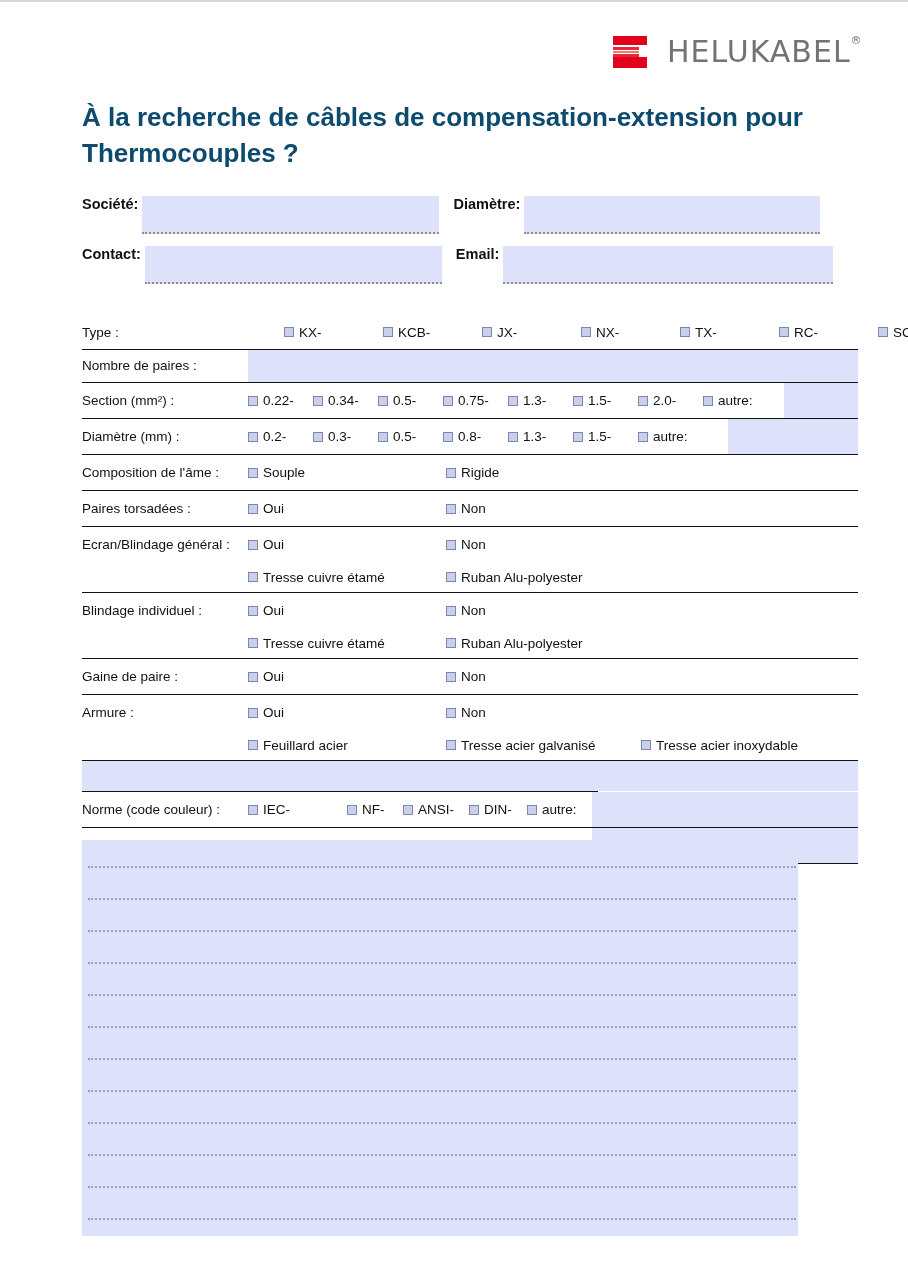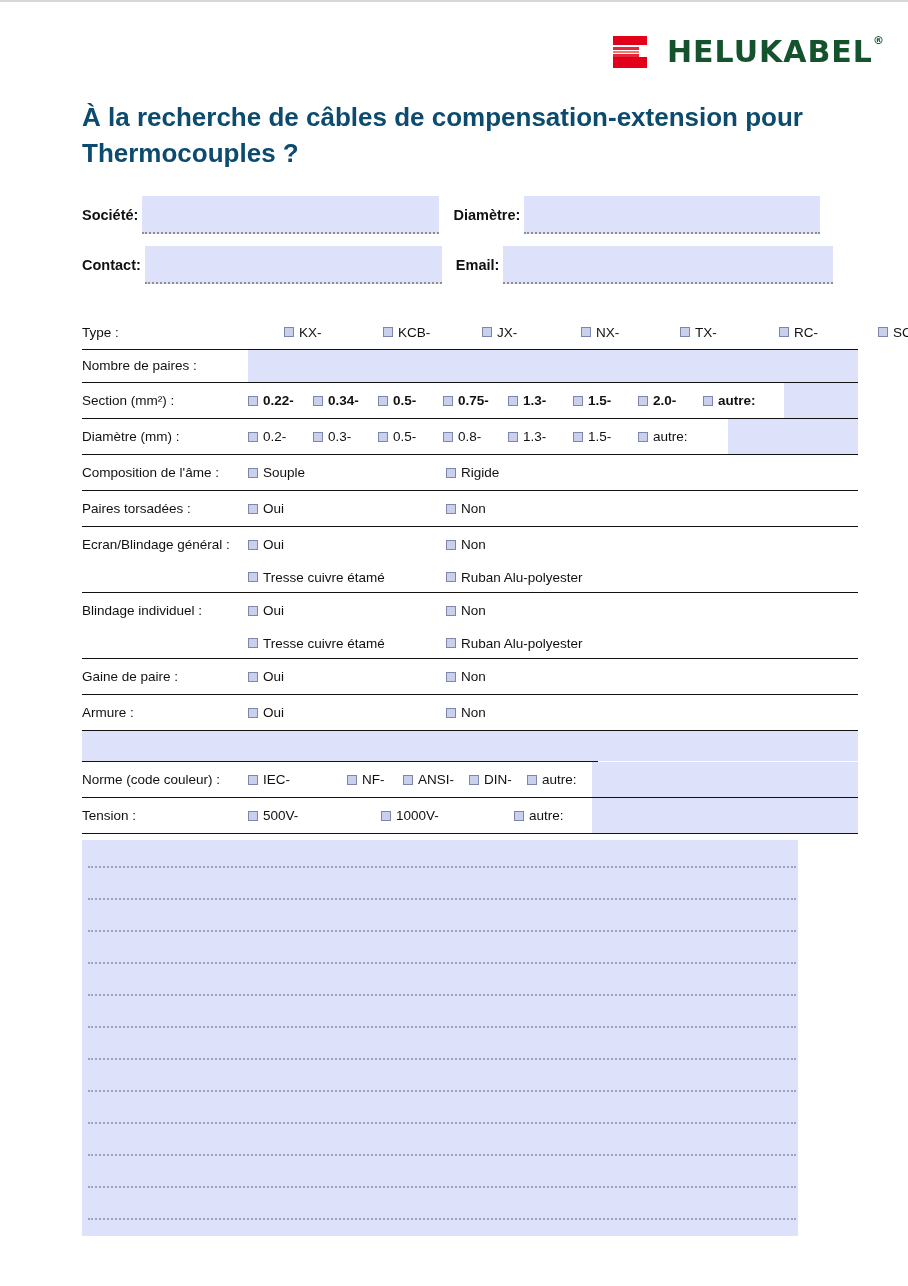--- a/index.html
+++ b/index.html
@@ -15,31 +15,31 @@
 
   
   .logo-wrap{position:absolute;left:613px;top:36px;display:flex;align-items:center;gap:20px;}
   .logo-mark{width:34px;height:32px;position:relative;}
   .logo-mark .bar{position:absolute;left:0;background:#e2001a;}
   .logo-mark .b-top{top:0;width:34px;height:9px;}
   .logo-mark .b-bot{bottom:0;width:34px;height:11px;}
   .logo-mark .b-mid1{top:11px;width:26px;height:3px;background:#e2001a;opacity:.85;}
   .logo-mark .b-mid2{top:15px;width:26px;height:2px;background:#f07a62;}
   .logo-mark .b-mid3{top:18px;width:26px;height:3px;background:#e2001a;opacity:.85;}
-  .logo-text{font-weight:bold;font-size:30px;letter-spacing:1.0px;color:#14532d;
+  .logo-text{font-weight:normal;font-size:30px;letter-spacing:1.0px;color:#737373;
              font-family:"DejaVu Sans",sans-serif;line-height:1;position:relative;}
   .logo-text .reg{font-size:11px;vertical-align:super;position:absolute;top:-2px;right:-12px;}
 
   
   .title{position:absolute;left:82px;top:100px;width:760px;
          font-size:26px;font-weight:bold;line-height:1.38;color:#0c4a6e;}
 
   
   .contact{position:absolute;left:82px;top:196px;width:776px;}
-  .crow{display:flex;align-items:center;margin-bottom:12px;height:38px;}
+  .crow{display:flex;align-items:flex-start;margin-bottom:12px;height:38px;}
   .clabel{font-size:14.5px;font-weight:bold;color:#111;white-space:nowrap;
           padding-bottom:1px;}
   .cfield{background:#dde2fa;border-bottom:2px dotted #8e8e8e;height:36px;}
   .cf-societe{width:297px;margin-left:4px;}
   .cf-contact{width:297px;margin-left:4px;}
   .cf-tel{width:296px;margin-left:4px;}
   .cf-email{width:330px;margin-left:4px;}
   .cgap{width:14px;}
 
   
@@ -56,21 +56,21 @@
   
   .row-type{height:34px;}
   .row-type .opt{width:63px;padding-left:36px;}
   .row-type .opt:last-child{width:auto;flex-direction:column;}
 
   .row-pairs{height:32px;padding:0;}
   .row-pairs .rlabel{line-height:32px;background:#fff;z-index:2;}
   .pairs-field{position:absolute;left:131px;right:0;top:0;bottom:0;background:#dde2fa;}
 
   .row-section{height:35px;}
-  .row-section .opt{width:65px;font-weight:bold;}
+  .row-section .opt{width:65px;}
   .sec-field{position:absolute;left:702px;right:0;top:0;bottom:0;background:#dde2fa;}
   .row-diam{height:35px;}
   .row-diam .opt{width:65px;}
   .diam-field{position:absolute;left:646px;right:0;top:0;bottom:0;background:#dde2fa;}
 
   .row-2col{height:35px;}
   .row-2col .c1{width:198px;}
   .row-3col .c1{width:198px;}
   .row-3col .c2{width:195px;}
   .sub{height:26px;}
@@ -369,20 +369,37 @@
   <div class="row row-2col">
     <div class="rlabel">Armure :</div>
     <div class="opts">
       <label class="opt c1">
           <span class="cb"></span>
           <span>Oui</span>
         </label>
       <label class="opt">
           <span class="cb"></span>
           <span>Non</span>
+        </label>
+    </div>
+  </div>
+  <div class="row row-3col sub">
+    <div class="rlabel"></div>
+    <div class="opts">
+      <label class="opt c1">
+          <span class="cb"></span>
+          <span>Feuillard acier</span>
+        </label>
+      <label class="opt c2">
+          <span class="cb"></span>
+          <span>Tresse acier galvanisé</span>
+        </label>
+      <label class="opt">
+          <span class="cb"></span>
+          <span>Tresse acier inoxydable</span>
         </label>
     </div>
   </div>
   <div class="rule"></div>
 
   <div class="spacer-row"></div>
   <div class="rule-short"></div>
 
   <div class="row row-norme">
     <div class="norme-field"></div>

